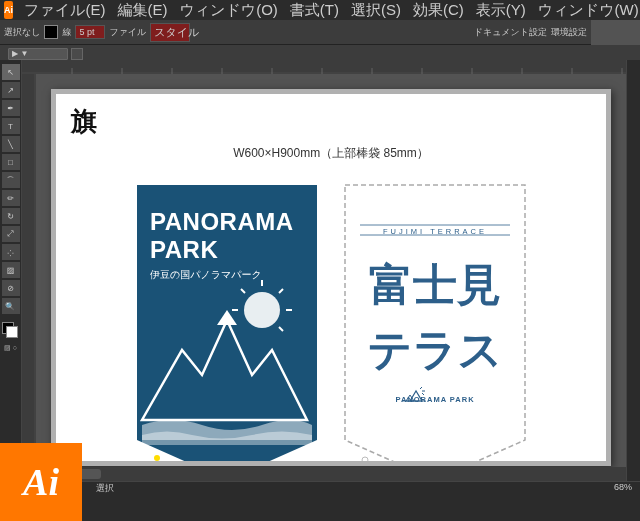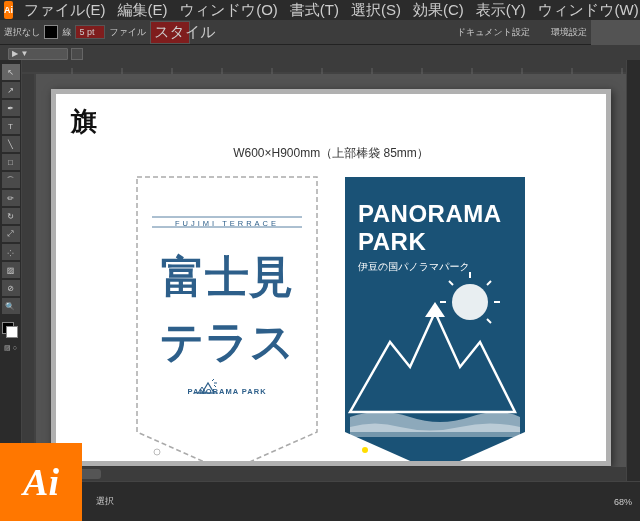--- a/index.html
+++ b/index.html
@@ -122,21 +122,20 @@
 
     
     .status-bar {
       position: absolute;
       bottom: 0;
       left: 0;
       right: 0;
       height: 40px;
       background: #2b2b2b;
       display: flex;
-      align-items: center;
       padding: 0 8px;
       border-top: 1px solid #444;
     }
 
     .status-text {
       color: #ccc;
       font-size: 9px;
     }
 
     
@@ -218,24 +217,24 @@
   <span class="menu-bar-item">ウィンドウ(W)</span>
   <span class="menu-bar-item">ヘルプ(H)</span>
 </div>
 
 <div class="toolbar">
   <span class="toolbar-text">選択なし</span>
   <div class="toolbar-item" style="width:14px;height:14px;background:#000;border:1px solid #888;"></div>
   <span class="toolbar-text">線</span>
   <div class="toolbar-item" style="width:30px;font-size:9px;color:#ccc;">5 pt</div>
   <span class="toolbar-text">ファイル</span>
-  <div class="toolbar-item" style="width:40px;font-size:15px;color:#ccc;">スタイル</div>
+  <div class="toolbar-item" style="width:40px;font-size:11px;color:#ccc;">スタイル</div>
   <div style="flex:1"></div>
   <span class="toolbar-text" style="cursor:pointer;margin-left:35px;">ドキュメント設定</span>
-  <span class="toolbar-text" style="cursor:pointer; margin-left:17px;font-family:Liberation Serif, serif;">環境設定</span>
+  <span class="toolbar-text" style="cursor:pointer; margin-left:0;font-family:Liberation Serif, serif;">環境設定</span>
 </div>
 
 <div class="toolbar2">
   <div style="width:100%;height:100%;background:#3c3c3c;display:flex;align-items:center;padding:0 4px;gap:3px;">
     <div style="width:60px;height:12px;background:#555;border:1px solid #666;border-radius:1px;font-size:8px;color:#ccc;display:flex;align-items:center;padding:0 3px;">▶ ▼</div>
     <div style="width:12px;height:12px;background:#4a4a4a;border:1px solid #666;"></div>
   </div>
 </div>
 
 <div class="ruler-top">
@@ -294,51 +293,23 @@
   </svg>
 </div>
 
 <div class="canvas-area2">
 
   <div style="position:absolute; top:15px; left:15px; right:15px; bottom:15px; background:#b0b0b0; box-shadow:2px 2px 8px rgba(0,0,0,0.5);">
     <div style="position:absolute; top:5px; left:5px; right:5px; bottom:5px; background:white; padding:10px 15px; overflow:hidden;">
 
       <div style="font-size:26px; font-weight:bold; color:#111; font-family:'Arial','Hiragino Kaku Gothic Pro','Meiryo',sans-serif; margin-bottom:6px;">旗</div>
 
-      <div style="text-align:center; font-size:12px; color:#333; margin-bottom:10px;">W600×H900mm（上部棒袋 85mm）</div>
+      <div style="text-align:center; font-size:12px; color:#333; margin-bottom:18px;">W600×H900mm（上部棒袋 85mm）</div>
 
       <div style="display:flex; gap:18px; justify-content:center; align-items:flex-start;">
-
-        <div style="position:relative; width:190px; height:305px;">
-          <svg width="190" height="305" viewBox="0 0 190 305" style="position:absolute;top:0;left:0;">
-
-            <polygon points="5,5 185,5 185,260 95,300 5,260" fill="white" stroke="#aaa" stroke-width="1.5" stroke-dasharray="5,3"></polygon>
-
-            <line x1="20" y1="45" x2="170" y2="45" stroke="#2d5f8a" stroke-width="0.8"></line>
-            <line x1="20" y1="55" x2="170" y2="55" stroke="#2d5f8a" stroke-width="0.8"></line>
-            <text x="95" y="54" text-anchor="middle" font-family="Arial" font-size="7.5" fill="#2d5f8a" letter-spacing="3">FUJIMI TERRACE</text>
-
-            <text x="95" y="120" text-anchor="middle" font-family="'Hiragino Mincho Pro','MS Mincho','Georgia',serif" font-size="44" fill="#2d5f8a" font-weight="bold">富士見</text>
-            <text x="95" y="185" text-anchor="middle" font-family="'Hiragino Mincho Pro','MS Mincho','Georgia',serif" font-size="44" fill="#2d5f8a" font-weight="bold">テラス</text>
-
-            <g transform="translate(62,207)">
-
-              <path d="M8,14 L14,4 L20,14 Z" fill="none" stroke="#2d5f8a" stroke-width="1.2"></path>
-              <path d="M4,14 L8,8 L12,14 Z" fill="none" stroke="#2d5f8a" stroke-width="1"></path>
-              <path d="M0,14 L24,14" stroke="#2d5f8a" stroke-width="0.8"></path>
-
-              <line x1="18" y1="2" x2="20" y2="0" stroke="#2d5f8a" stroke-width="1"></line>
-              <line x1="20" y1="4" x2="23" y2="4" stroke="#2d5f8a" stroke-width="1"></line>
-              <line x1="20" y1="6" x2="22" y2="8" stroke="#2d5f8a" stroke-width="1"></line>
-            </g>
-            <text x="95" y="222" text-anchor="middle" font-family="Arial" font-size="7.5" fill="#2d5f8a" font-weight="bold" letter-spacing="1">PANORAMA PARK</text>
-
-            <circle cx="25" cy="280" r="3" fill="none" stroke="#bbb" stroke-width="1"></circle>
-          </svg>
-        </div>
 
         <div style="position:relative; width:190px; height:305px;">
           <svg width="190" height="305" viewBox="0 0 190 305" style="position:absolute;top:0;left:0;">
 
             <polygon points="5,5 185,5 185,260 95,300 5,260" fill="#1a5276"></polygon>
 
             <text x="18" y="50" font-family="Arial" font-size="24" fill="white" font-weight="900" letter-spacing="0.5">PANORAMA</text>
             <text x="18" y="78" font-family="Arial" font-size="24" fill="white" font-weight="900" letter-spacing="0.5">PARK</text>
 
             <text x="18" y="98" font-family="'Hiragino Kaku Gothic Pro','Meiryo','Arial',sans-serif" font-size="10" fill="white">伊豆の国パノラマパーク</text>
@@ -359,20 +330,48 @@
 
             <path d="M85,145 L95,130 L105,145 Z" fill="white"></path>
 
             <path d="M10,245 Q40,235 70,245 Q100,255 130,245 Q160,235 180,245 L180,260 L10,260 Z" fill="white" opacity="0.5"></path>
             <path d="M10,255 Q35,248 60,255 Q90,262 120,255 Q150,248 180,255 L180,265 L10,265 Z" fill="white" opacity="0.4"></path>
 
             <circle cx="25" cy="278" r="3" fill="#ffdd00"></circle>
           </svg>
         </div>
 
+        <div style="position:relative; width:190px; height:305px;">
+          <svg width="190" height="305" viewBox="0 0 190 305" style="position:absolute;top:0;left:0;">
+
+            <polygon points="5,5 185,5 185,260 95,300 5,260" fill="white" stroke="#aaa" stroke-width="1.5" stroke-dasharray="5,3"></polygon>
+
+            <line x1="20" y1="45" x2="170" y2="45" stroke="#2d5f8a" stroke-width="0.8"></line>
+            <line x1="20" y1="55" x2="170" y2="55" stroke="#2d5f8a" stroke-width="0.8"></line>
+            <text x="95" y="54" text-anchor="middle" font-family="Arial" font-size="7.5" fill="#2d5f8a" letter-spacing="3">FUJIMI TERRACE</text>
+
+            <text x="95" y="120" text-anchor="middle" font-family="'Hiragino Mincho Pro','MS Mincho','Georgia',serif" font-size="44" fill="#2d5f8a" font-weight="bold">富士見</text>
+            <text x="95" y="185" text-anchor="middle" font-family="'Hiragino Mincho Pro','MS Mincho','Georgia',serif" font-size="44" fill="#2d5f8a" font-weight="bold">テラス</text>
+
+            <g transform="translate(62,207)">
+
+              <path d="M8,14 L14,4 L20,14 Z" fill="none" stroke="#2d5f8a" stroke-width="1.2"></path>
+              <path d="M4,14 L8,8 L12,14 Z" fill="none" stroke="#2d5f8a" stroke-width="1"></path>
+              <path d="M0,14 L24,14" stroke="#2d5f8a" stroke-width="0.8"></path>
+
+              <line x1="18" y1="2" x2="20" y2="0" stroke="#2d5f8a" stroke-width="1"></line>
+              <line x1="20" y1="4" x2="23" y2="4" stroke="#2d5f8a" stroke-width="1"></line>
+              <line x1="20" y1="6" x2="22" y2="8" stroke="#2d5f8a" stroke-width="1"></line>
+            </g>
+            <text x="95" y="222" text-anchor="middle" font-family="Arial" font-size="7.5" fill="#2d5f8a" font-weight="bold" letter-spacing="1">PANORAMA PARK</text>
+
+            <circle cx="25" cy="280" r="3" fill="none" stroke="#bbb" stroke-width="1"></circle>
+          </svg>
+        </div>
+
       </div>
     </div>
   </div>
 </div>
 
 <div class="scrollbar-bottom">
   <svg width="100%" height="14">
     <rect width="100%" height="14" fill="#3c3c3c"></rect>
     <rect x="5" y="2" width="60" height="10" rx="3" fill="#555"></rect>
   </svg>

